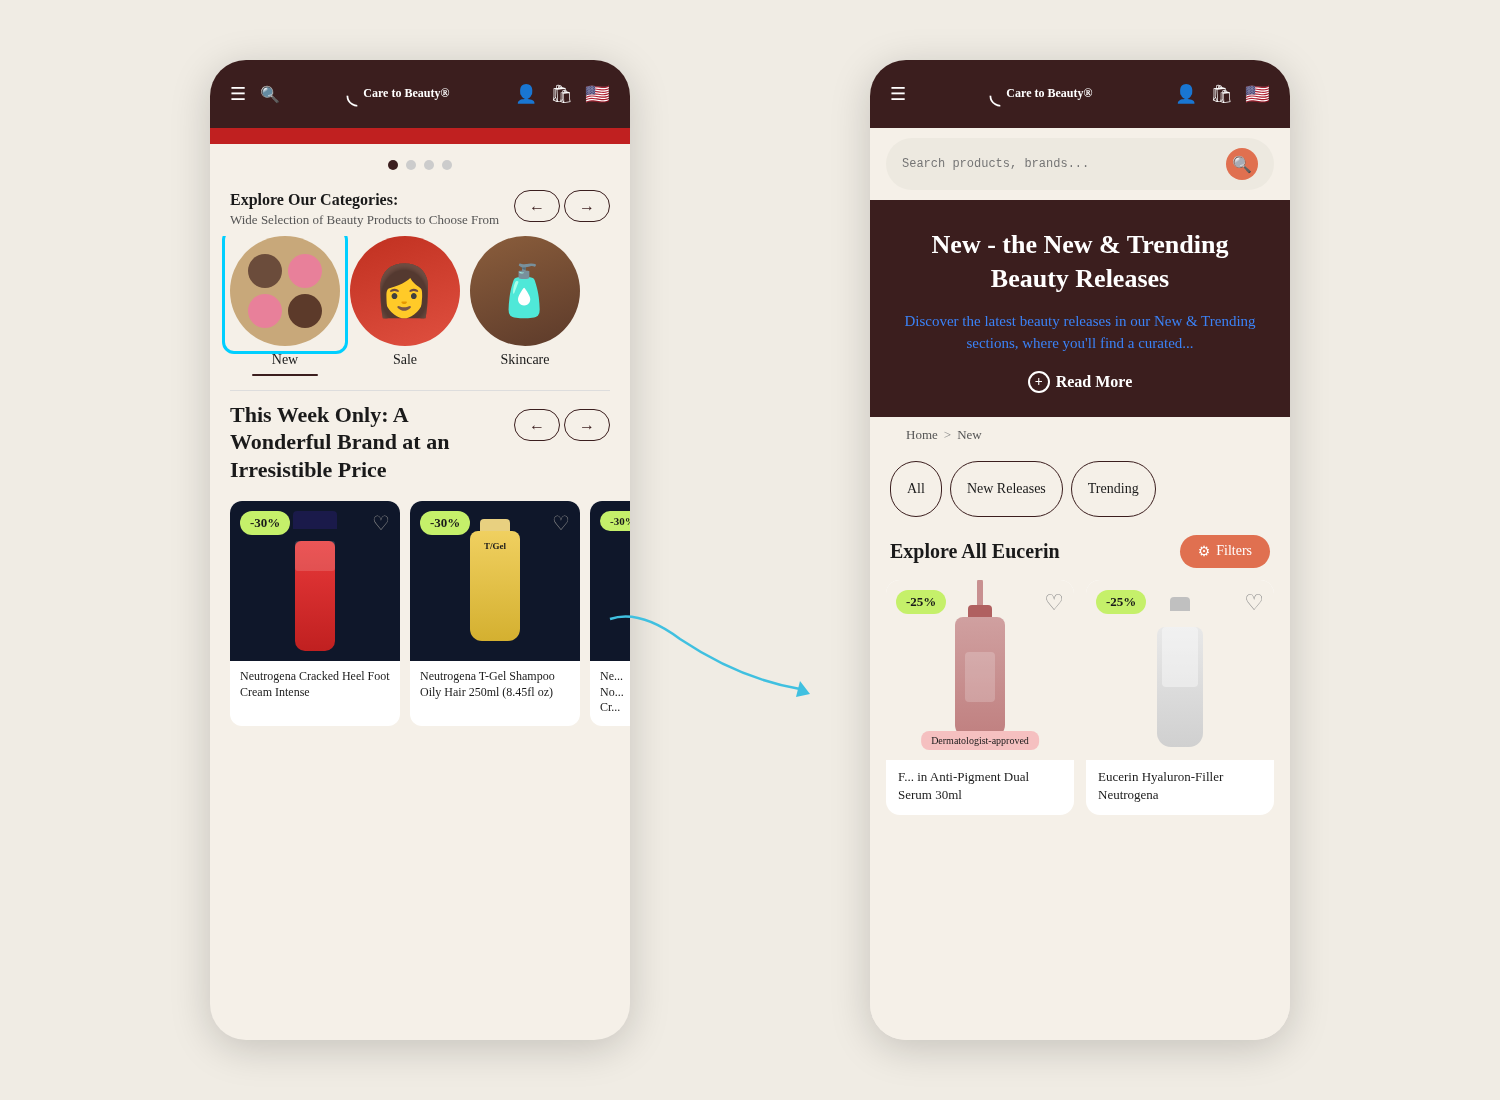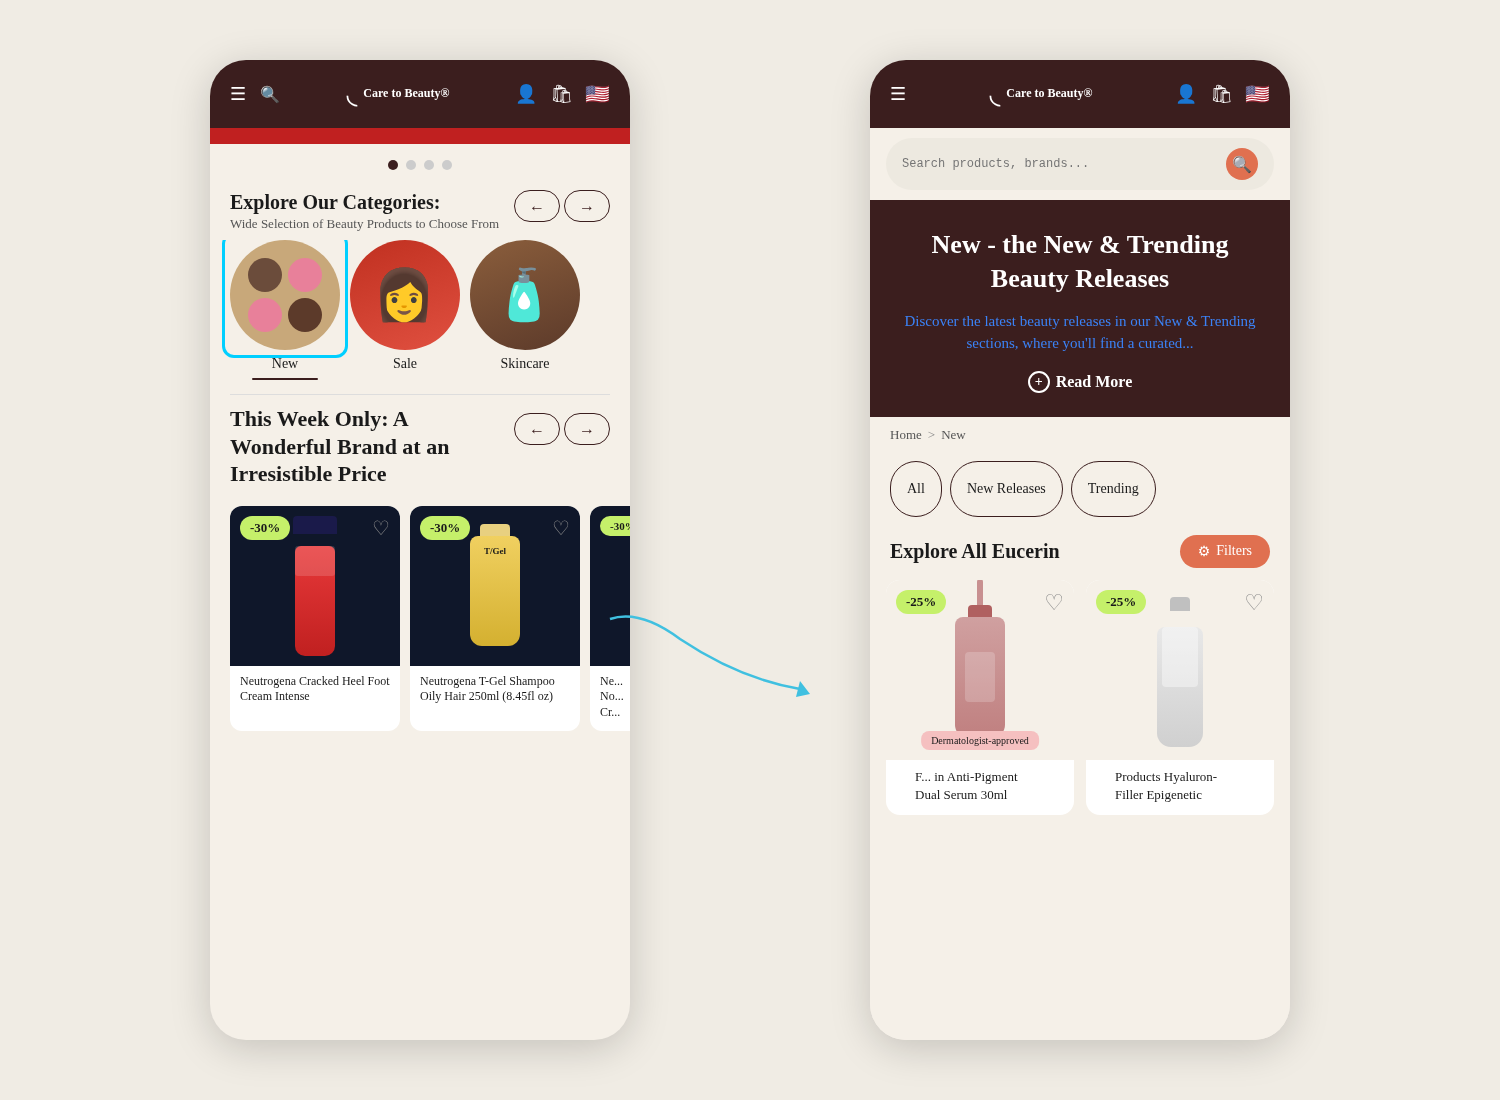--- a/index.html
+++ b/index.html
@@ -52,21 +52,21 @@
       gap: 8px;
       padding: 16px 0 10px;
     }
     .dot {
       width: 10px; height: 10px;
       border-radius: 50%;
       background: #ccc;
     }
     .dot.active { background: #3b1e1e; }
     .section-title {
-      font-size: 20px;
+      font-size: 16px;
       font-weight: 700;
       color: #1a1a1a;
       line-height: 1.2;
     }
     .section-subtitle {
       font-size: 13px;
       color: #555;
       margin-top: 2px;
     }
     .nav-arrows {
@@ -337,21 +337,21 @@
       border-radius: 50%;
       display: flex;
       align-items: center;
       justify-content: center;
       font-size: 14px;
       font-weight: 700;
     }
 
     
     .breadcrumb {
-      padding: 10px 20px;
+      padding: 10px 36px;
       font-size: 13px;
       color: #555;
       display: flex;
       align-items: center;
       gap: 6px;
     }
     .breadcrumb-sep { color: #888; }
 
     
     .filter-tabs {
@@ -456,21 +456,21 @@
       border-radius: 8px;
       padding: 4px 10px;
       font-size: 10px;
       color: #1a1a1a;
       white-space: nowrap;
       text-align: center;
     }
     .product-name-r {
       font-size: 13px;
       color: #1a1a1a;
-      padding: 8px 29px 12px;
+      padding: 8px 12px 12px;
       line-height: 1.35;
     }
 
     
     .serum-bottle {
       width: 50px;
       height: 120px;
       background: linear-gradient(to bottom, #d0a0a0, #c08080);
       border-radius: 8px 8px 12px 12px;
       position: relative;
@@ -764,19 +764,19 @@
           <div class="product-img-r">
             <span class="discount-badge-r">-25%</span>
             <button class="heart-btn-r">♡</button>
             <div style="position:relative;margin-top:14px;">
               <div class="eucerin-cap"></div>
               <div class="eucerin-bottle">
                 <div style="width:36px;height:60px;background:rgba(255,255,255,0.4);border-radius:4px;margin:20px auto 0;"></div>
               </div>
             </div>
           </div>
-          <div class="product-name-r">Products Hyaluron-Filler Epigenetic</div>
+          <div class="product-name-r">Eucerin Hyaluron-Filler Neutrogena</div>
         </div>
       </div>
 
     </div>
   </div>
 </div>
 
 </body></html>

